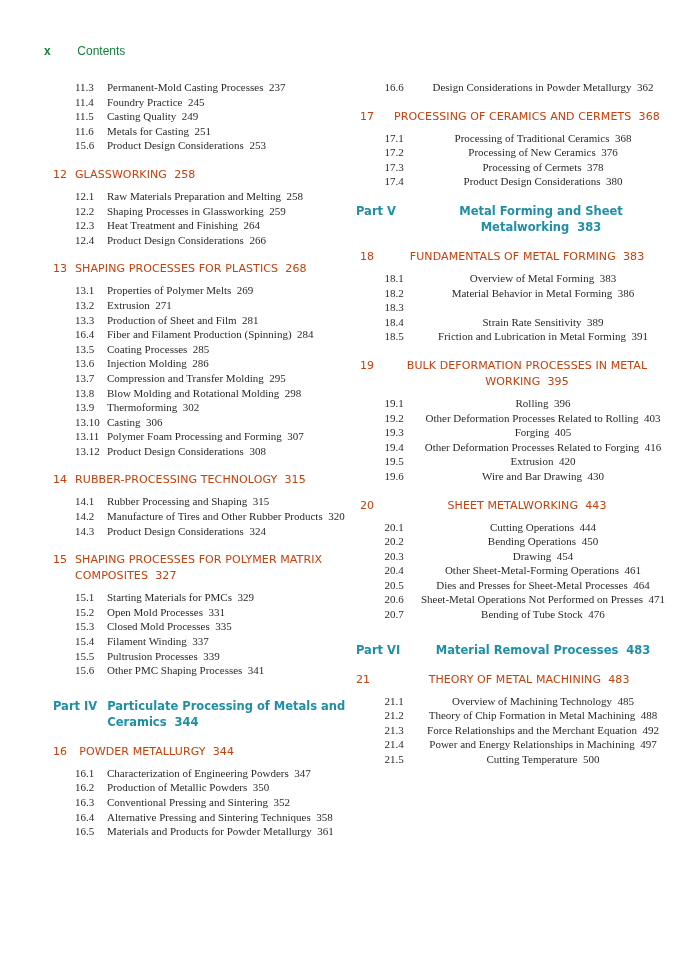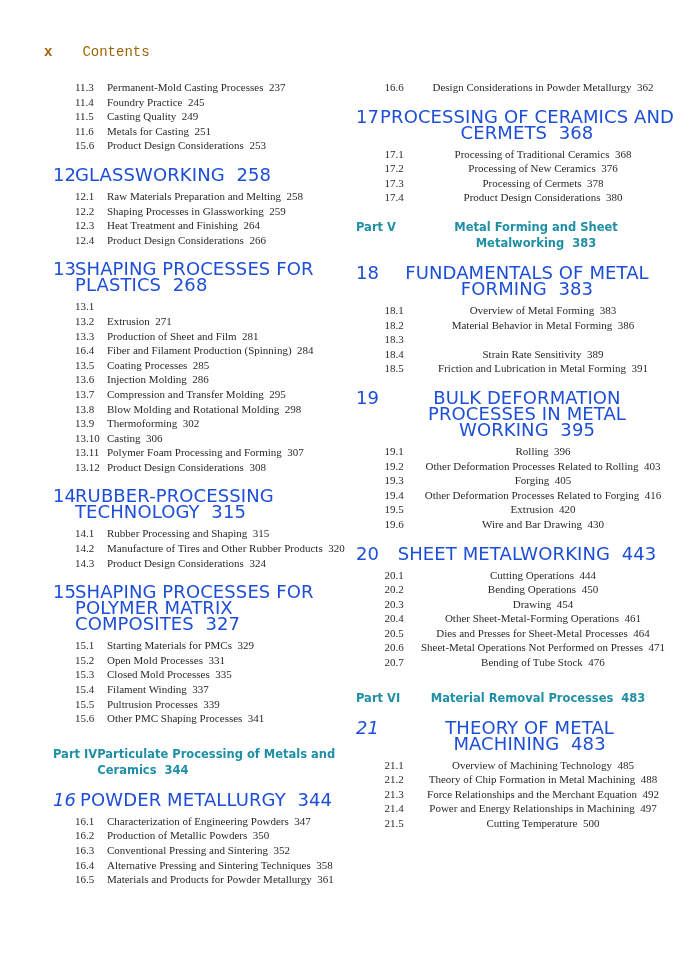--- a/index.html
+++ b/index.html
@@ -1,40 +1,40 @@
 <!DOCTYPE html>
 <html><head>
   <meta charset="utf-8">
   <style>
     html, body { margin: 0; padding: 0; background: #ffffff; }
     body { width: 700px; height: 960px; position: relative; overflow: hidden; }
     .page-header {
       position: absolute; left: 44px; top: 44px;
-      font-family: Liberation Mono, monospace; font-size: 14px; color: #a16207;
+      font-family: Liberation Sans, sans-serif; font-size: 12px; color: #15803d;
     }
     .page-header .pnum { font-weight: bold; display: inline-block; width: 30px; }
     .col { position: absolute; top: 80px; width: 320px; }
     .col-left { left: 53px; }
     .col-right { left: 356px; text-align: center; }
     .entry { font-family: "Liberation Serif", serif; font-size: 11px; color: #2a2a2a; line-height: 14.6px; display: flex; }
     .entry .num { width: 32px; flex: 0 0 32px; }
     .entry .title { flex: 1; }
     .entries { padding-left: 22px; }
     .chapter {
-      font-family: "DejaVu Sans", sans-serif; font-size: 18px; color: #1d4ed8;
+      font-family: "DejaVu Sans", sans-serif; font-size: 11px; color: #c2410c;
       line-height: 16px; display: flex; letter-spacing: 0.1px;
     }
     .chapter .cnum { width: 22px; flex: 0 0 22px; }
     .chapter .ctitle { flex: 1; }
-    .chapter.nospace .cnum { width: auto; flex: 0 0 auto; margin-right: 4px; font-style: italic; }
+    .chapter.nospace .cnum { width: auto; flex: 0 0 auto; margin-right: 12px; }
     .part {
       font-family: "DejaVu Sans", sans-serif; font-size: 11.5px; color: #1f8fa6;
       font-weight: bold; line-height: 16px; display: flex;
     }
-    .part .plabel { flex: 0 0 auto; margin-right: 0; }
+    .part .plabel { flex: 0 0 auto; margin-right: 10px; }
     .part .ptitle { flex: 1; }
     .gap-s { height: 6px; }
     .gap-l { height: 14px; }
   </style>
 </head>
 <body>
 
 <div class="page-header">
   <span class="pnum">x</span>
   <span>Contents</span>
@@ -89,20 +89,21 @@
     </div>
     <div class="gap-l"></div>
     <div class="chapter">
       <span class="cnum">13</span>
       <span class="ctitle">SHAPING PROCESSES FOR PLASTICS&nbsp;&nbsp;268</span>
     </div>
     <div class="gap-s"></div>
     <div class="entries">
       <div class="entry">
         <span class="num">13.1</span>
+        <span class="title">Properties of Polymer Melts&nbsp;&nbsp;269</span>
       </div>
       <div class="entry">
         <span class="num">13.2</span>
         <span class="title">Extrusion&nbsp;&nbsp;271</span>
       </div>
       <div class="entry">
         <span class="num">13.3</span>
         <span class="title">Production of Sheet and Film&nbsp;&nbsp;281</span>
       </div>
       <div class="entry">

